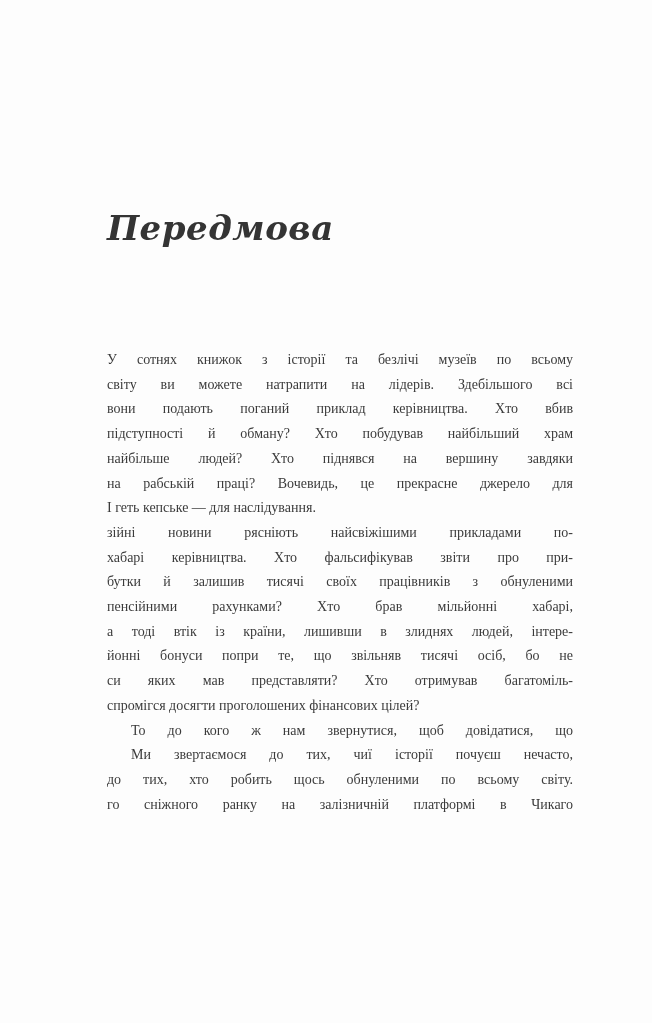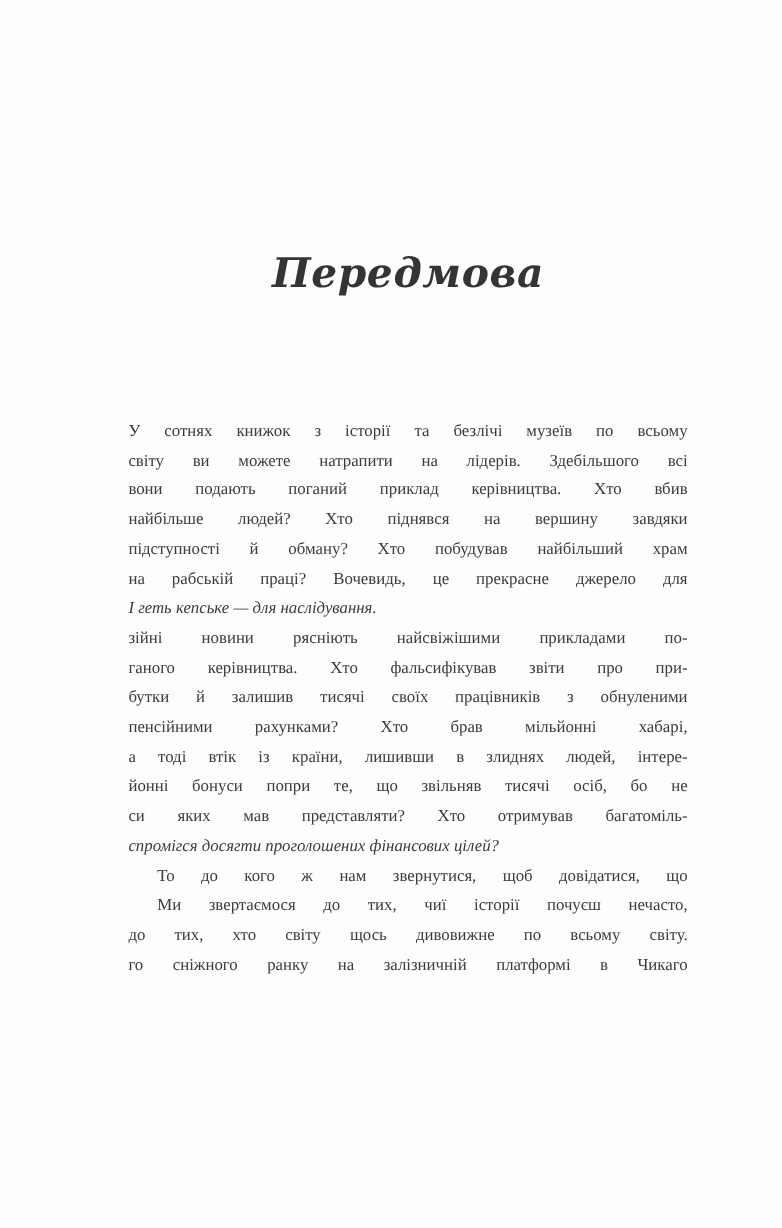--- a/index.html
+++ b/index.html
@@ -15,21 +15,20 @@
     font-family: "Liberation Serif", "DejaVu Serif", serif;
     color: #3b3b3b;
     overflow: hidden;
   }
   .chapter-title {
     position: absolute;
     left: 107px;
     top: 206px;
     width: 466px;
     margin: 0;
-    text-align: center;
     font-family: "DejaVu Serif", serif;
     font-style: italic;
     font-weight: bold;
     font-size: 34px;
     line-height: 44px;
     color: #343434;
     letter-spacing: 0.5px;
   }
   .body-text {
     position: absolute;
@@ -41,53 +40,52 @@
   }
   .paragraph {
     margin: 0;
   }
   .line {
     text-align: justify;
     text-align-last: justify;
   }
   .line.last {
     text-align-last: left;
-    font-style: italic;
   }
   .line.indent {
     text-indent: 24px;
   }
 </style>
 </head>
 <body>
 
 <div class="page">
   <h1 class="chapter-title">Передмова</h1>
   <div class="body-text">
       <div class="paragraph">
         <div class="line">У сотнях книжок з історії та безлічі музеїв по всьому</div>
         <div class="line">світу ви можете натрапити на лідерів. Здебільшого всі</div>
         <div class="line">вони подають поганий приклад керівництва. Хто вбив</div>
+        <div class="line">підступності й обману? Хто побудував найбільший храм</div>
         <div class="line">найбільше людей? Хто піднявся на вершину завдяки</div>
-        <div class="line">підступності й обману? Хто побудував найбільший храм</div>
         <div class="line">на рабській праці? Вочевидь, це прекрасне джерело для</div>
         <div class="line last">І геть кепське — для наслідування.</div>
       </div>
       <div class="paragraph">
         <div class="line">зійні новини рясніють найсвіжішими прикладами по-</div>
-        <div class="line">ганого керівництва. Хто фальсифікував звіти про при-</div>
+        <div class="line">хабарі керівництва. Хто фальсифікував звіти про при-</div>
         <div class="line">бутки й залишив тисячі своїх працівників з обнуленими</div>
         <div class="line">пенсійними рахунками? Хто брав мільйонні хабарі,</div>
         <div class="line">а тоді втік із країни, лишивши в злиднях людей, інтере-</div>
         <div class="line">йонні бонуси попри те, що звільняв тисячі осіб, бо не</div>
         <div class="line">си яких мав представляти? Хто отримував багатоміль-</div>
         <div class="line last">спромігся досягти проголошених фінансових цілей?</div>
       </div>
       <div class="paragraph">
         <div class="line indent">То до кого ж нам звернутися, щоб довідатися, що</div>
       </div>
       <div class="paragraph">
         <div class="line indent">Ми звертаємося до тих, чиї історії почуєш нечасто,</div>
-        <div class="line">до тих, хто світу щось дивовижне по всьому світу.</div>
+        <div class="line">до тих, хто робить щось обнуленими по всьому світу.</div>
         <div class="line">го сніжного ранку на залізничній платформі в Чикаго</div>
       </div>
     </div>
 </div>
 
 </body></html>

